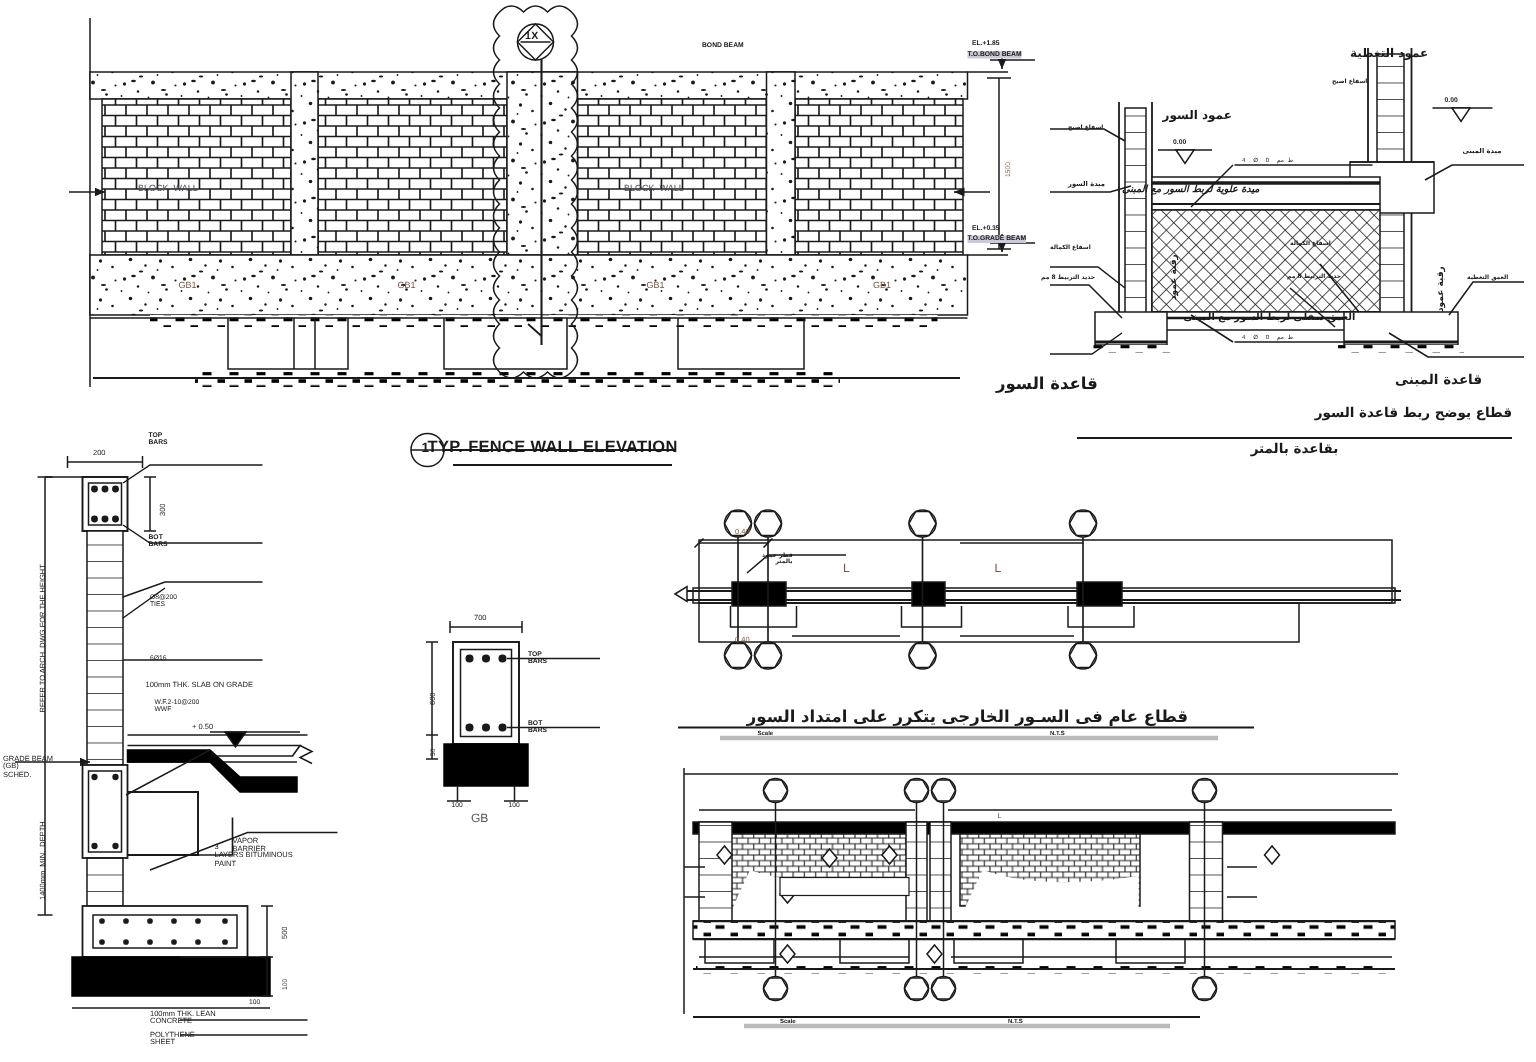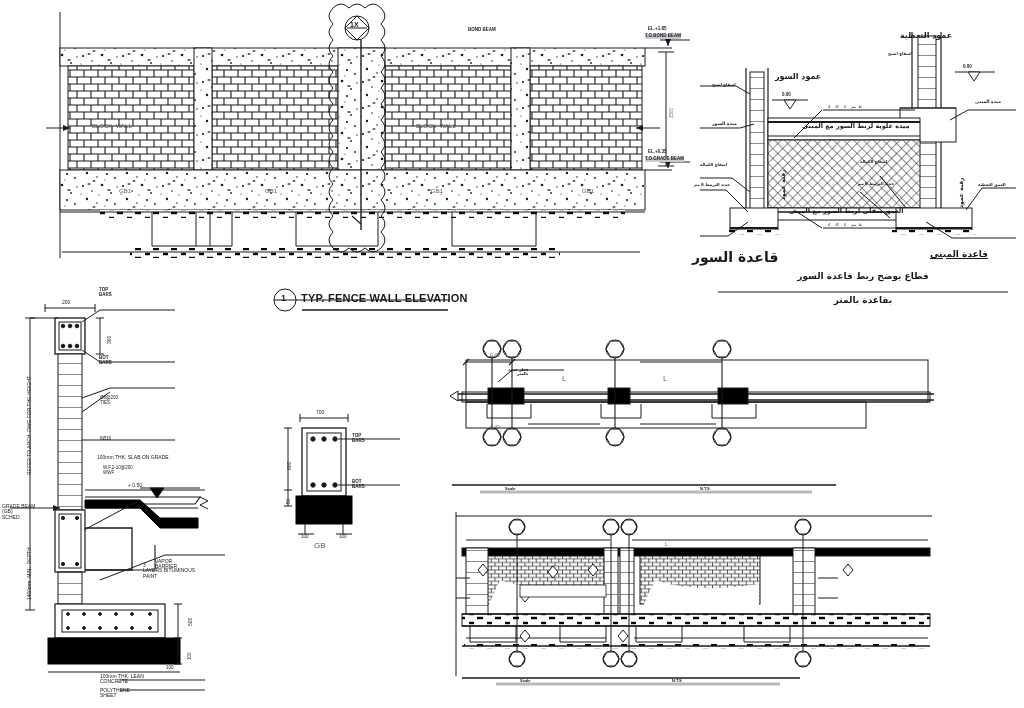--- a/index.html
+++ b/index.html
@@ -474,21 +474,21 @@
 <div class="lbl" style="left:265px;top:188px;font-size:6px;color:#7a5240;">GB1</div>
 <div class="lbl" style="left:431px;top:188px;font-size:6px;color:#7a5240;">GB1</div>
 <div class="lbl" style="left:582px;top:188px;font-size:6px;color:#7a5240;">GB1</div>
 
 <div class="lbl" style="left:648px;top:27px;font-size:4.5px;font-weight:bold;">EL.+1.85</div>
 <div class="lbl" style="left:645px;top:34px;font-size:4.5px;font-weight:bold;background:#c9c9d8;">T.O.BOND BEAM</div>
 <div class="lbl" style="left:648px;top:150px;font-size:4.5px;font-weight:bold;">EL.+0.35</div>
 <div class="lbl" style="left:645px;top:157px;font-size:4.5px;font-weight:bold;background:#c9c9d8;">T.O.GRADE BEAM</div>
 <div class="lbl vert" style="left:670px;top:118px;font-size:4.5px;color:#8a5a3a;transform:rotate(-90deg);">1500</div>
 
-<div class="lbl ttl" style="left:301px;top:293px;font-size:11px;">TYP. FENCE WALL ELEVATION</div>
+<div class="lbl ttl" style="left:285px;top:293px;font-size:11px;">TYP. FENCE WALL ELEVATION</div>
 <div class="lbl ttl" style="left:281px;top:294px;font-size:9px;">1</div>
 <div class="lbl ttl" style="left:350px;top:21px;font-size:7px;">1X</div>
 
 <div class="lbl" style="left:62px;top:300px;font-size:5px;">200</div>
 <div class="lbl vert" style="left:107px;top:344px;font-size:5px;transform:rotate(-90deg);">300</div>
 <div class="lbl" style="left:99px;top:288px;font-size:4.5px;font-weight:bold;">TOP
 BARS</div>
 <div class="lbl" style="left:99px;top:356px;font-size:4.5px;font-weight:bold;">BOT
 BARS</div>
 <div class="lbl" style="left:100px;top:396px;font-size:4.5px;">Ø8@200
@@ -526,44 +526,45 @@
 <div class="lbl" style="left:301px;top:535px;font-size:4.5px;">100</div>
 <div class="lbl" style="left:339px;top:535px;font-size:4.5px;">100</div>
 <div class="lbl" style="left:314px;top:542px;font-size:8px;color:#555;">GB</div>
 
 <div class="lbl" style="left:562px;top:375px;font-size:8px;color:#7a5240;">L</div>
 <div class="lbl" style="left:663px;top:375px;font-size:8px;color:#7a5240;">L</div>
 <div class="lbl ar" style="left:508px;top:368px;font-size:4px;">قطر عمود
 بالمتر</div>
 <div class="lbl" style="left:490px;top:353px;font-size:5px;color:#8a5a3a;">0.40</div>
 <div class="lbl" style="left:490px;top:425px;font-size:5px;color:#8a5a3a;">0.40</div>
+<div class="lbl ar" style="left:455px;top:472px;width:380px;text-align:center;font-size:11px;">قطاع عام فى السـور الخارجى يتكرر على امتداد السور</div>
 <div class="lbl" style="left:505px;top:487px;font-size:4px;font-weight:bold;">Scale</div>
 <div class="lbl" style="left:700px;top:487px;font-size:4px;font-weight:bold;">N.T.S</div>
 
 <div class="lbl" style="left:665px;top:542px;font-size:5px;color:#7a5240;">L</div>
 <div class="lbl" style="left:520px;top:679px;font-size:4px;font-weight:bold;">Scale</div>
 <div class="lbl" style="left:672px;top:679px;font-size:4px;font-weight:bold;">N.T.S</div>
 
 <div class="lbl ar" style="left:775px;top:73px;font-size:8px;">عمود السور</div>
 <div class="lbl ar" style="left:900px;top:32px;font-size:8px;">عمود التغطية</div>
-<div class="lbl ar" style="left:692px;top:250px;font-size:14px;">قاعدة السور</div>
-<div class="lbl ar" style="left:930px;top:250px;font-size:9px;text-decoration:underline;">قاعدة المبنى</div>
+<div class="lbl ar" style="left:664px;top:250px;font-size:11px;">قاعدة السور</div>
+<div class="lbl ar" style="left:930px;top:250px;font-size:9px;">قاعدة المبنى</div>
 <div class="lbl ar vert" style="left:780px;top:200px;font-size:6px;transform:rotate(-90deg);">رقبة عمود</div>
 <div class="lbl ar vert" style="left:958px;top:208px;font-size:6px;transform:rotate(-90deg);">رقبة عمود</div>
-<div class="lbl ar" style="left:802px;top:123px;font-size:6.5px;">ميدة علوية لربط السور مع المبنى</div>
+<div class="lbl ar" style="left:748px;top:123px;font-size:6.5px;font-style:italic;">ميدة علوية لربط السور مع المبنى</div>
 <div class="lbl ar" style="left:789px;top:208px;font-size:6.5px;">العمق سفلى لربط السور مع المبنى</div>
 <div class="lbl ar" style="left:712px;top:122px;font-size:4.5px;">ميدة السور</div>
 <div class="lbl ar" style="left:975px;top:100px;font-size:4.5px;">ميدة المبنى</div>
 <div class="lbl ar" style="left:712px;top:83px;font-size:4px;">اسفاع اصبح</div>
 <div class="lbl ar" style="left:888px;top:52px;font-size:4px;">اسفاع اصبح</div>
 <div class="lbl ar" style="left:700px;top:163px;font-size:4px;">اسفاع الكمالة</div>
 <div class="lbl ar" style="left:860px;top:160px;font-size:4px;">اسفاع الكمالة</div>
 <div class="lbl ar" style="left:694px;top:183px;font-size:4px;">حديد التربيط 8 مم</div>
 <div class="lbl ar" style="left:858px;top:182px;font-size:4px;">حديد التربيط 8 مم</div>
 <div class="lbl ar" style="left:978px;top:183px;font-size:4px;">العمق التغطية</div>
 <div class="lbl" style="left:828px;top:105px;font-size:4px;letter-spacing:1px;">4  Ø  0  ط  مم</div>
 <div class="lbl" style="left:828px;top:223px;font-size:4px;letter-spacing:1px;">4  Ø  0  ط  مم</div>
 <div class="lbl" style="left:782px;top:93px;font-size:4.5px;font-weight:bold;">0.00</div>
 <div class="lbl" style="left:963px;top:65px;font-size:4.5px;font-weight:bold;">0.00</div>
-<div class="lbl ar" style="left:718px;top:272px;width:290px;text-align:center;font-size:9px;">قطاع يوضح ربط قاعدة السور</div>
+<div class="lbl ar" style="left:718px;top:272px;width:290px;text-align:right;font-size:9px;">قطاع يوضح ربط قاعدة السور</div>
 <div class="lbl ar" style="left:718px;top:296px;width:290px;text-align:center;font-size:9px;">بقاعدة بالمتر</div>
 
 </div>
 
 </body></html>

